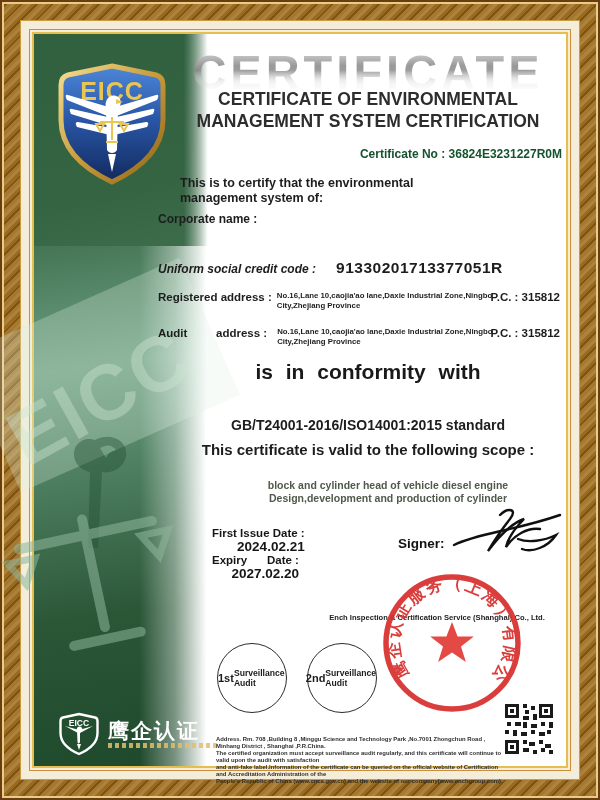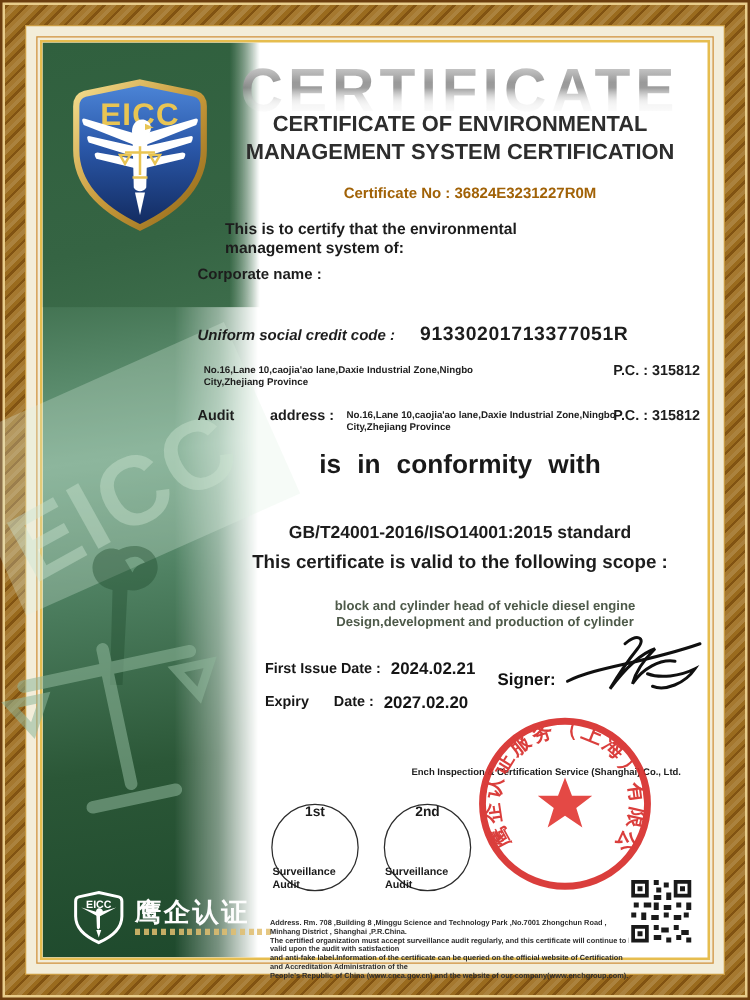--- a/index.html
+++ b/index.html
@@ -32,22 +32,22 @@
 
   
   .cert-watermark{position:absolute;left:178px;top:44px;width:380px;text-align:center;
     font-size:47px;font-weight:bold;letter-spacing:4px;transform:scaleY(1.04);
     background:linear-gradient(180deg,#efefef 0%,#b5b5b5 28%,#878787 48%,#d2d2d2 66%,#fff 100%);
     -webkit-background-clip:text;background-clip:text;color:transparent;
     -webkit-mask-image:linear-gradient(180deg,#000 40%,rgba(0,0,0,.25) 72%,rgba(0,0,0,.06) 100%);
             mask-image:linear-gradient(180deg,#000 40%,rgba(0,0,0,.25) 72%,rgba(0,0,0,.06) 100%);}
   .main-title{position:absolute;left:170px;top:88px;width:396px;text-align:center;
     font-size:17.5px;font-weight:bold;color:#2d2d2d;line-height:22px;}
-  .cert-no{position:absolute;left:178px;top:147px;width:396px;text-align:center;
-    font-size:12px;font-weight:bold;color:#a16207;}
+  .cert-no{position:absolute;left:166px;top:147px;width:396px;text-align:right;
+    font-size:12px;font-weight:bold;color:#14532d;}
   .intro{position:absolute;left:180px;top:176px;width:396px;
     font-size:12.5px;font-weight:bold;color:#1d1d1d;line-height:14.5px;}
 
   
   .row{position:absolute;left:158px;display:flex;color:#1d1d1d;}
   .row-corporate{top:212px;width:330px;justify-content:flex-end;}
   .row-corporate .lbl{font-size:12px;font-weight:bold;white-space:nowrap;}
   .row-corporate .val{font-size:12px;font-weight:bold;text-align:center;margin-left:6px;line-height:14.5px;width:250px;}
   .row-credit{top:259px;align-items:baseline;}
   .row-credit .lbl{font-size:12px;font-weight:bold;white-space:nowrap;font-style:italic;}
@@ -65,36 +65,36 @@
   .conformity{position:absolute;left:170px;top:360px;width:396px;text-align:center;
     font-size:21px;font-weight:600;color:#191919;word-spacing:7px;}
   .standard{position:absolute;left:170px;top:417px;width:396px;text-align:center;
     font-size:14px;font-weight:bold;color:#1d1d1d;}
   .scope-head{position:absolute;left:170px;top:441px;width:396px;text-align:center;
     font-size:15px;font-weight:bold;color:#1d1d1d;}
   .scope-text{position:absolute;left:190px;top:479px;width:396px;text-align:center;
     font-size:10.5px;font-weight:bold;color:#4e5a4a;line-height:13px;}
 
   
-  .date-row{position:absolute;left:212px;display:flex;align-items:center;color:#161616;}
+  .date-row{position:absolute;left:212px;display:flex;align-items:flex-end;color:#161616;flex-direction:column;}
   .date-row .lbl{font-size:11.5px;font-weight:bold;}
   .date-row .val{font-size:13.5px;font-weight:bold;margin-left:8px;}
   .row-issue{top:527px;} .row-expiry{top:554px;}
   .row-expiry .w1{width:55px;display:inline-block;}
   .signer-label{position:absolute;left:398px;top:536px;font-size:13.5px;font-weight:bold;color:#111;text-align:center;}
   .signature{position:absolute;left:448px;top:505px;}
 
   
   .company-line{position:absolute;left:292px;top:613px;width:290px;text-align:center;
     font-size:7.6px;font-weight:bold;color:#1c1c1c;}
   .stamp{position:absolute;left:379px;top:570px;opacity:.93;}
 
   
   .audit-circle{position:absolute;top:643px;width:68px;height:68px;border:1.6px solid #2c2c2c;border-radius:50%;
-    display:flex;flex-direction:column;align-items:center;justify-content:space-between;color:#1b1b1b;background:transparent;}
+    display:flex;flex-direction:row;align-items:center;justify-content:flex-end;color:#1b1b1b;background:transparent;}
   .ac1{left:217px;} .ac2{left:307px;}
   .audit-circle .l1{font-size:11px;font-weight:bold;}
   .audit-circle .l2{font-size:8.6px;font-weight:bold;}
 
   
   .footer-logo{position:absolute;left:58px;top:712px;display:flex;align-items:center;}
   .footer-cn{font-size:21px;font-weight:bold;color:#fdfdfd;letter-spacing:2px;margin-left:8px;line-height:20px;}
   .footer-slogan{margin-left:8px;margin-top:2px;width:110px;height:5px;
     background:repeating-linear-gradient(90deg,rgba(225,190,110,.85) 0 4px,transparent 4px 7px);}
   .footer-text{position:absolute;left:216px;top:736px;width:294px;font-size:5.9px;line-height:7px;
@@ -176,20 +176,21 @@
   <span class="val">
   </span>
 </div>
 
 <div class="row row-credit">
   <span class="lbl">Uniform social credit code :</span>
   <span class="val">91330201713377051R</span>
 </div>
 
 <div class="row row-addr row-reg">
+  <span class="lbl">Registered address :</span>
   <span class="val">No.16,Lane 10,caojia'ao lane,Daxie Industrial Zone,Ningbo City,Zhejiang Province</span>
 </div>
 <div class="pc pc-reg">P.C. : 315812</div>
 
 <div class="row row-addr row-audit">
   <span class="w1">Audit</span>
   <span class="w2">address :</span>
   <span class="val">No.16,Lane 10,caojia'ao lane,Daxie Industrial Zone,Ningbo City,Zhejiang Province</span>
 </div>
 <div class="pc pc-audit">P.C. : 315812</div>

